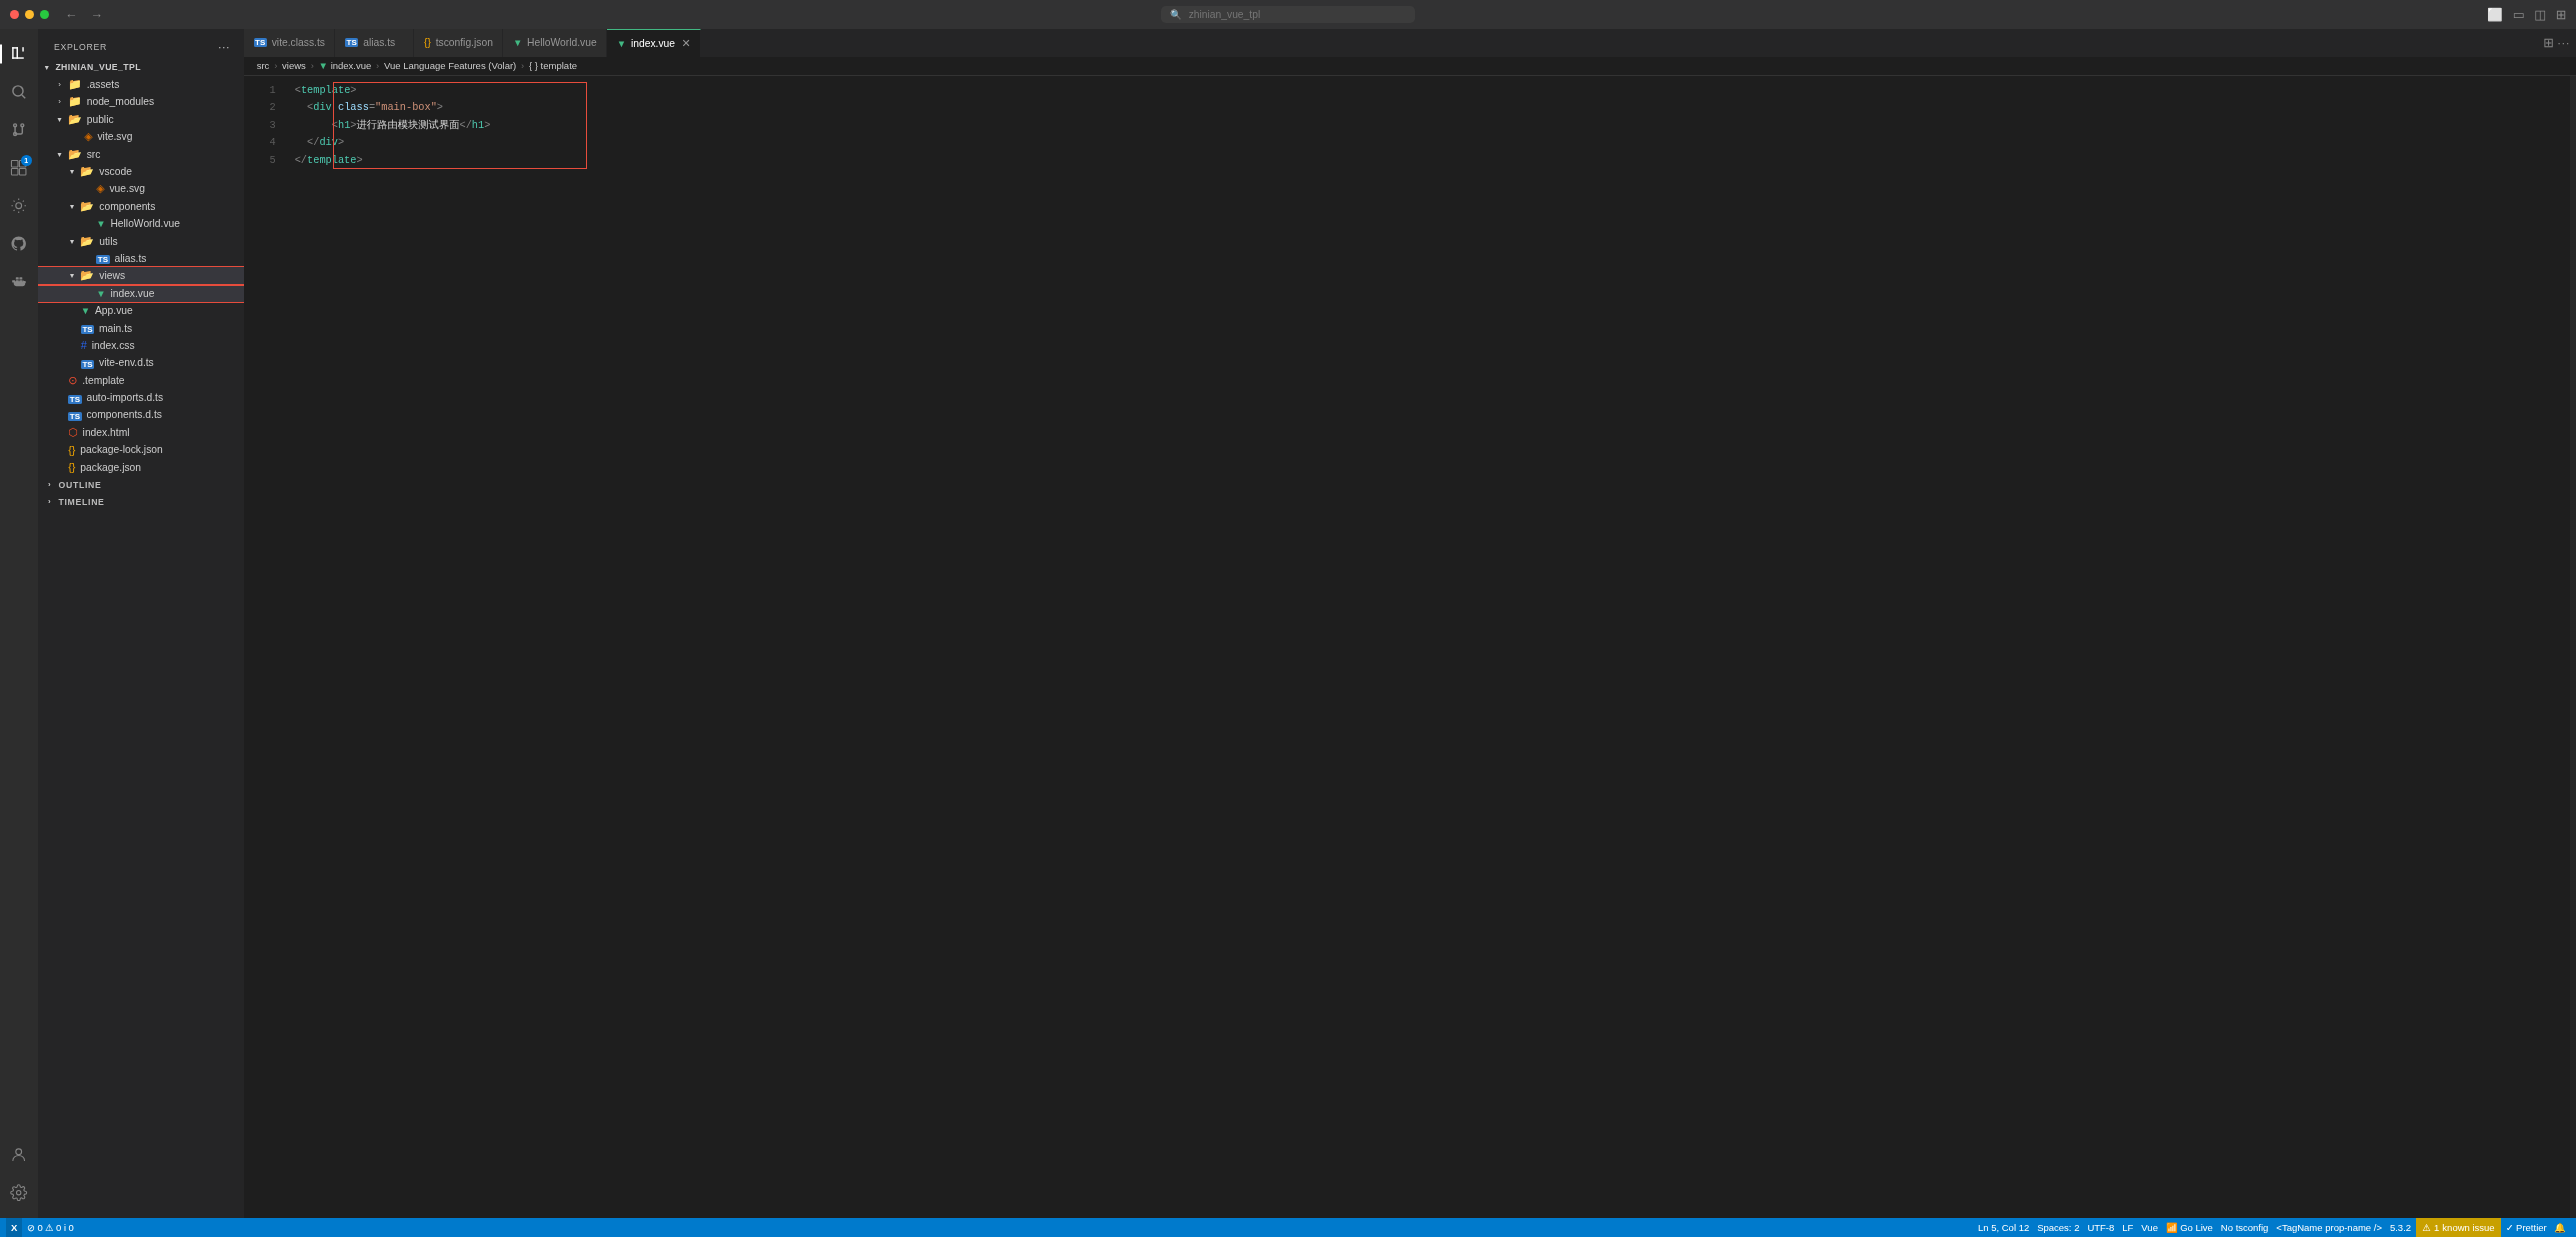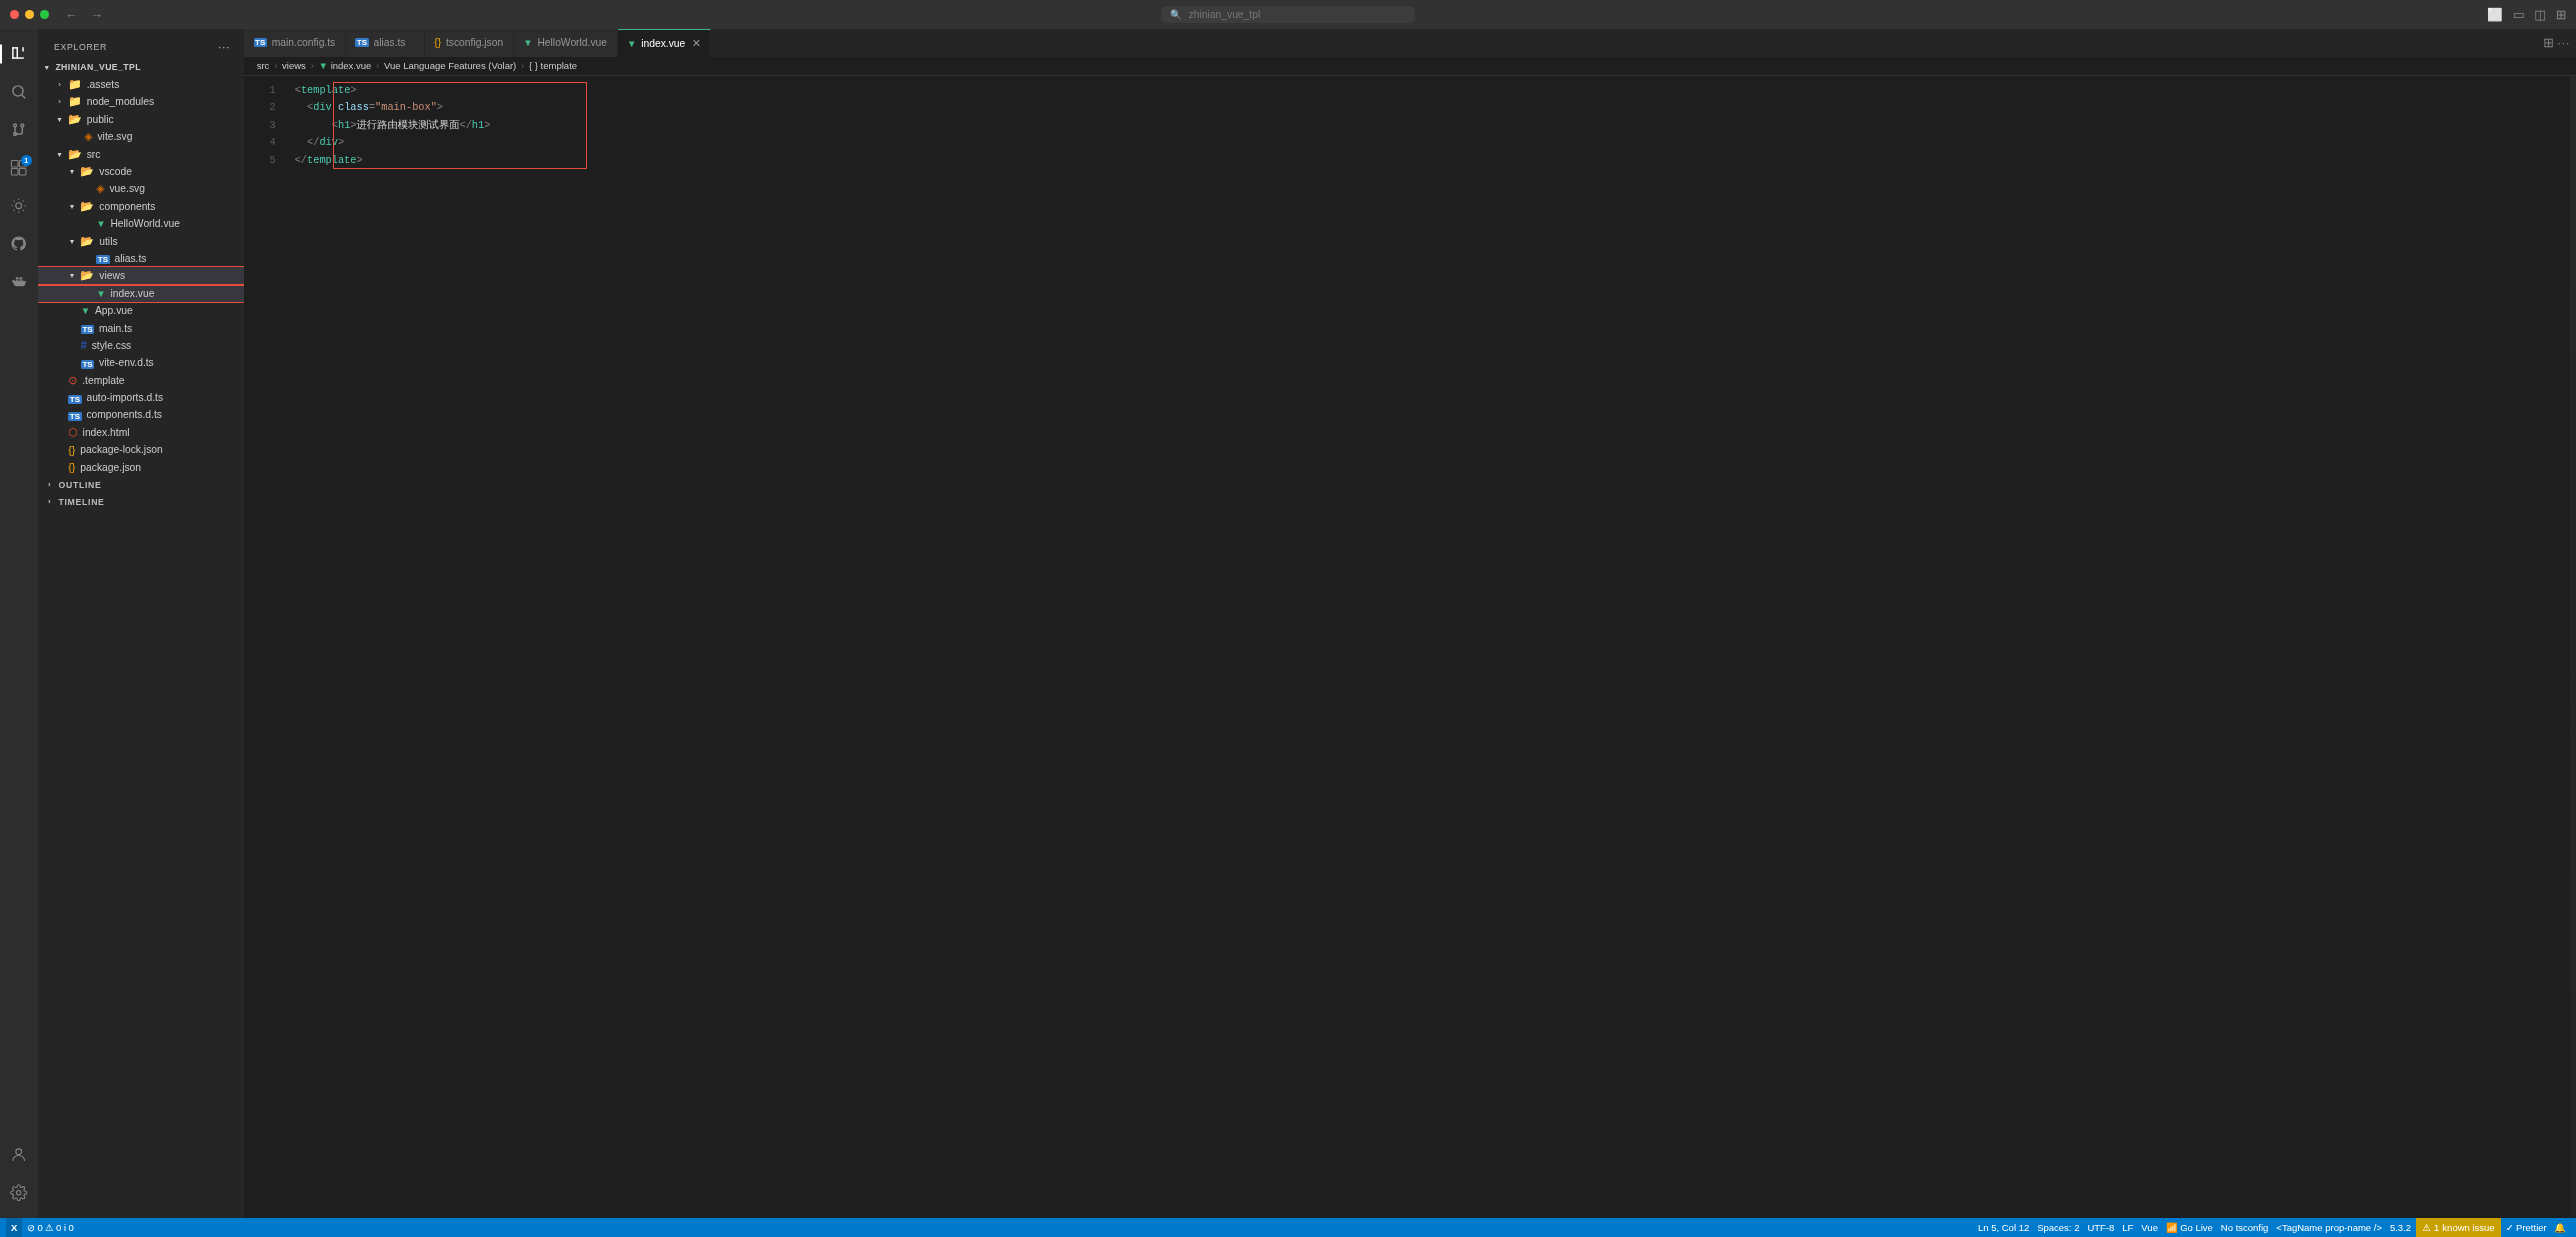--- a/index.html
+++ b/index.html
@@ -614,21 +614,21 @@
 
       <div class="tree-item" style="padding-left: 28.6px;">
         <span class="tree-chevron" style="opacity:0">›</span>
         <span class="tree-icon"><span class="tab-icon-ts" style="font-size:8px;">TS</span></span>
         <span>main.ts</span>
       </div>
 
       <div class="tree-item" style="padding-left: 28.6px;">
         <span class="tree-chevron" style="opacity:0">›</span>
         <span class="tree-icon" style="color:#2965f1;">#</span>
-        <span>style.css</span>
+        <span>index.css</span>
       </div>
 
       <div class="tree-item" style="padding-left: 28.6px;">
         <span class="tree-chevron" style="opacity:0">›</span>
         <span class="tree-icon"><span class="tab-icon-ts" style="font-size:8px;">TS</span></span>
         <span>vite-env.d.ts</span>
       </div>
 
       <div class="tree-item" style="padding-left: 16px;">
         <span class="tree-chevron" style="opacity:0">›</span>
@@ -676,21 +676,21 @@
         <span>TIMELINE</span>
       </div>
     </div>
   </div>
 
   <div class="editor-area">
 
     <div class="tabs-bar">
       <div class="tab">
         <span class="tab-icon-ts" style="font-size:8px;">TS</span>
-        <span>main.config.ts</span>
+        <span>vite.class.ts</span>
       </div>
       <div class="tab">
         <span class="tab-icon-ts" style="font-size:8px;">TS</span>
         <span>alias.ts</span>
       </div>
       <div class="tab">
         <span style="color:#f0a500;">{}</span>
         <span>tsconfig.json</span>
       </div>
       <div class="tab">

